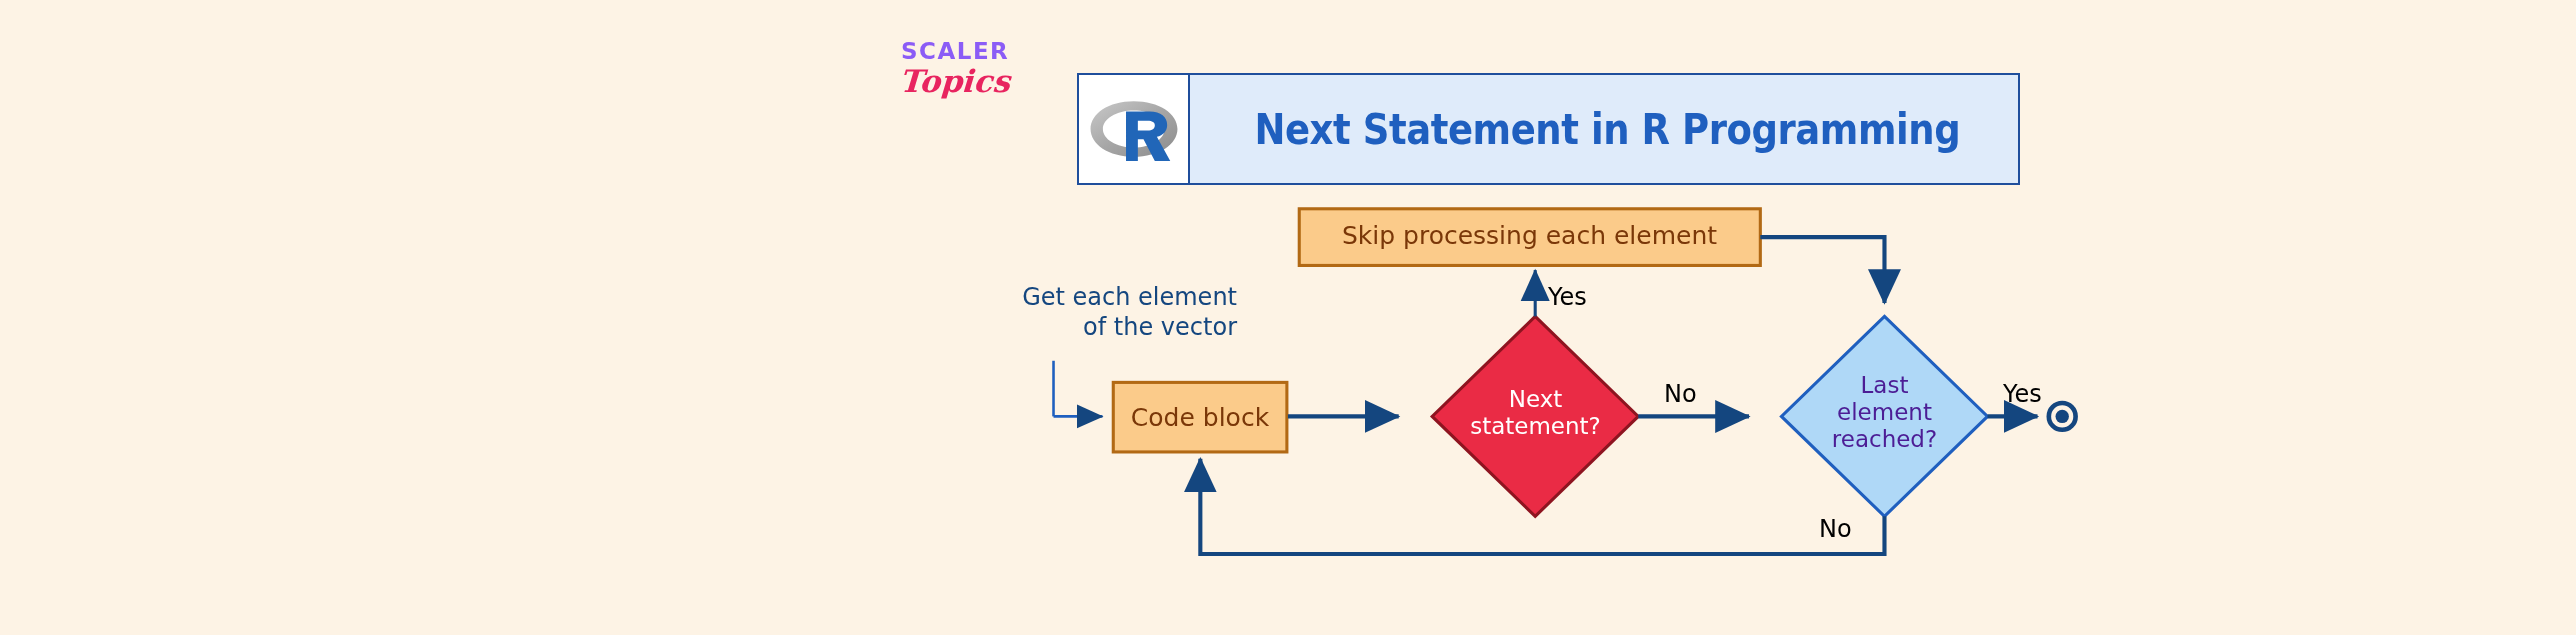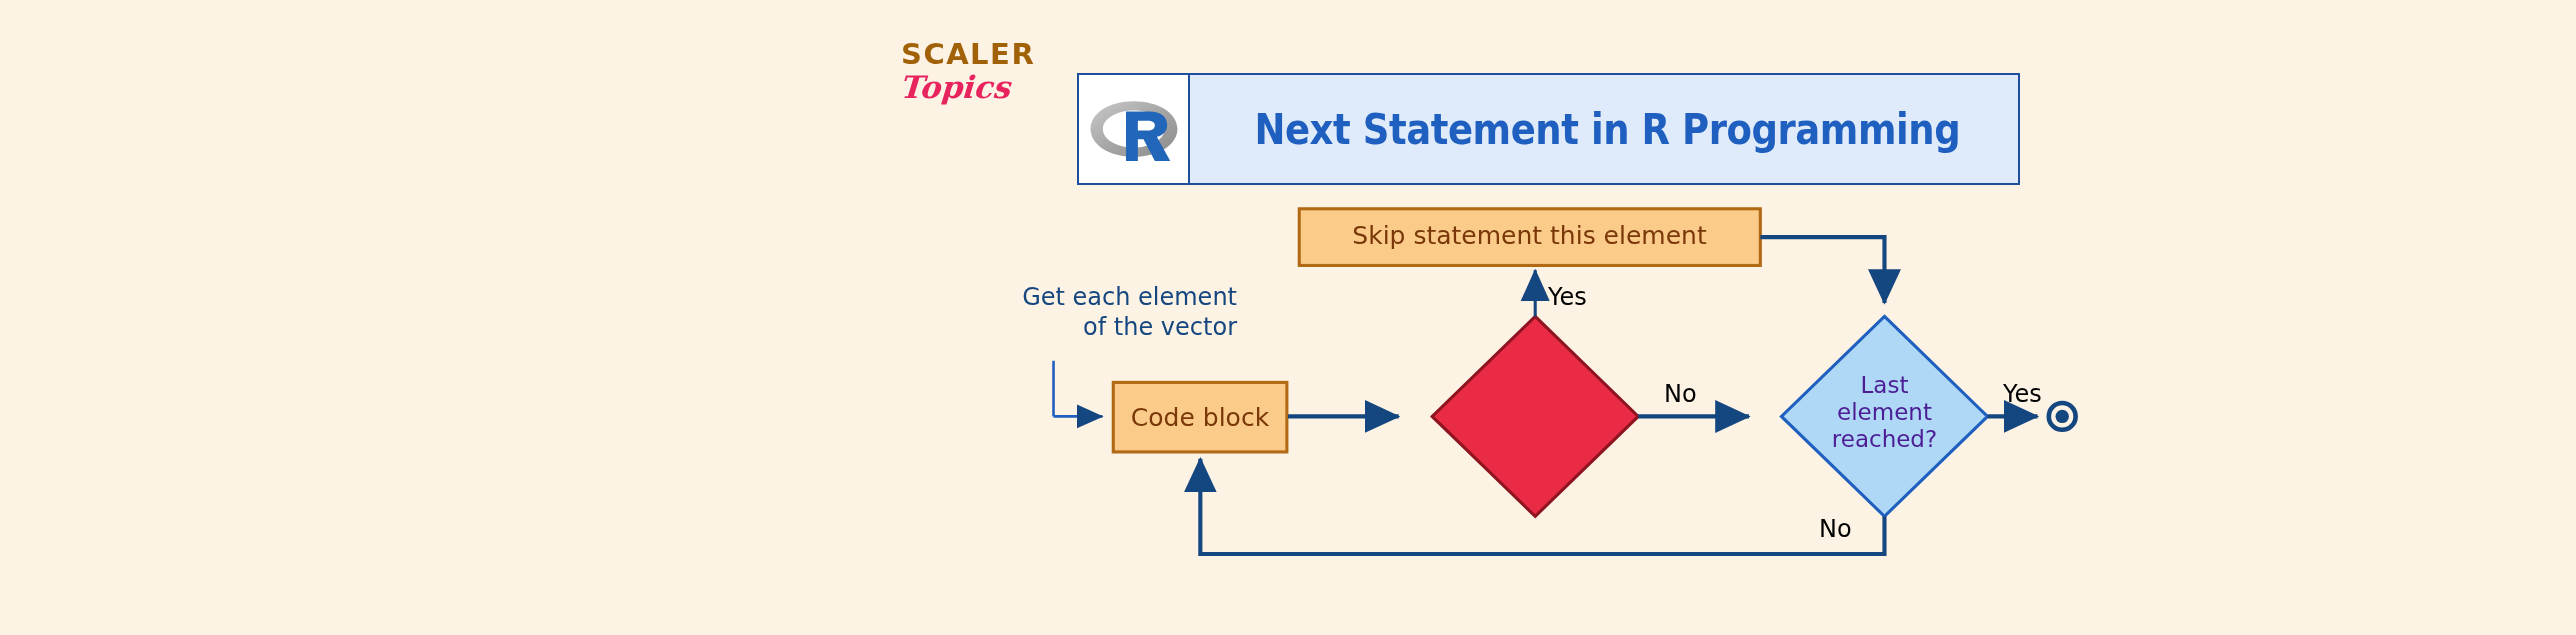--- a/index.html
+++ b/index.html
@@ -20,23 +20,23 @@
   #brand {
     position: absolute;
     left: 901px;
     top: 40px;
     width: 129px;
     height: 82px;
   }
   #brand-scaler {
     font-family: "DejaVu Sans", sans-serif;
     font-weight: bold;
-    font-size: 29px;
+    font-size: 23px;
     letter-spacing: 1.5px;
-    color: #a16207;
+    color: #8b5cf6;
     line-height: 1;
   }
   #brand-topics {
     font-family: "DejaVu Serif", serif;
     font-style: italic;
     font-weight: bold;
     font-size: 31px;
     color: #E8245F;
     line-height: 1;
     margin-top: 3.1px;
@@ -210,22 +210,24 @@
     <path d="M3858,808 L3955,808" stroke="#14467F" stroke-width="8" fill="none" marker-end="url(#arrow)"></path>
 
     <circle cx="4003" cy="808" r="26" fill="none" stroke="#14467F" stroke-width="9"></circle>
     <circle cx="4003" cy="808" r="13" fill="#14467F"></circle>
 
     <path d="M3658,1002 L3658,1075 L2330,1075 L2330,890" stroke="#14467F" stroke-width="8" fill="none" marker-end="url(#arrow)"></path>
   </svg>
 
   <div class="node-label proc-label" style="left:1113px; top:403px; width:174px;">Code block</div>
 
-  <div class="node-label proc-label" style="left:1299px; top:221px; width:461px;">Skip statement this element</div>
-
+  <div class="node-label proc-label" style="left:1299px; top:221px; width:461px;">Skip processing each element</div>
+
+  <div class="node-label dec-red-label" style="left:1443px; top:386px; width:185px;">Next
+statement?</div>
 
   <div class="node-label dec-blue-label" style="left:1792px; top:372px; width:185px;">Last
 element
 reached?</div>
 
   <div class="annot-label" style="left:1010px; top:282px; width:227px;">Get each element
 of the vector</div>
 
   <div class="edge-label" style="left:1548px; top:283px; width:57px; text-align:left;">Yes</div>
 

